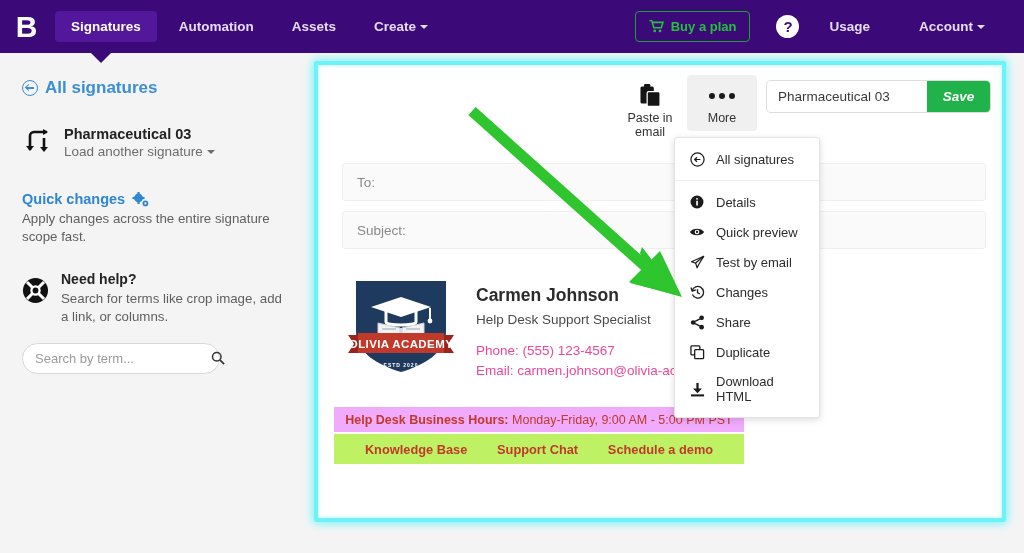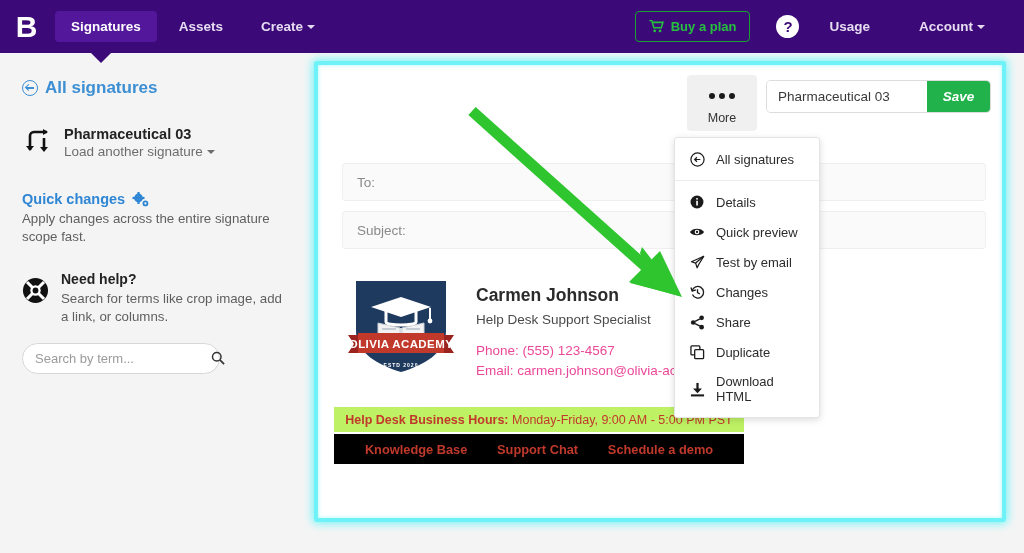--- a/index.html
+++ b/index.html
@@ -175,28 +175,28 @@
   .sig-preview { position: absolute; left: 28px; top: 208px; width: 640px; }
   .sig-top { display: flex; gap: 20px; align-items: flex-start; }
   .badge { width: 110px; height: 104px; flex: none; }
   .sig-info { padding-top: 12px; font-family: "Liberation Sans", sans-serif; }
   .sig-person { font-size: 17.5px; font-weight: bold; color: #2b2b2b; }
   .sig-title { font-size: 13.5px; color: #4a4a4a; margin-top: 6px; }
   .sig-contact { font-size: 13.5px; color: #ec4899; margin-top: 14px; line-height: 1.5; }
 
   .hours-bar {
     position: absolute; left: 16px; top: 342px; width: 410px; height: 25px;
-    background: #bef264; display: flex; align-items: center; justify-content: center;
+    background: #f0abfc; display: flex; align-items: center; justify-content: center;
     font-size: 12.5px;
   }
   .hours-bar b { color: #c0392b; }
   .hours-bar span.rest { color: #c0392b; font-weight: normal; }
   .links-bar {
     position: absolute; left: 16px; top: 369px; width: 410px; height: 30px;
-    background: #000000; display: flex; align-items: center;
+    background: #bef264; display: flex; align-items: center;
     justify-content: space-around; padding: 0 16px;
   }
   .links-bar a {
     color: #c0392b; font-size: 12.8px; font-weight: bold; text-decoration: none;
     cursor: pointer;
   }
 
   
   .dropdown {
     position: absolute; left: 674px; top: 137px; width: 146px;
@@ -219,20 +219,23 @@
 
 <div id="root">
 
   <div class="navbar">
     <div class="brand">
       <span>B</span>
     </div>
     <div class="nav-items">
       <div class="nav-item active">
         <span>Signatures</span>
+      </div>
+      <div class="nav-item">
+        <span>Automation</span>
       </div>
       <div class="nav-item">
         <span>Assets</span>
       </div>
       <div class="nav-item">
         <span>Create</span><i class="caret-d"></i>
       </div>
     </div>
     <div class="nav-right">
       <div class="buy-plan">
@@ -326,20 +329,30 @@
             <path d="M10.4 10.4 L15 15" stroke="#333" stroke-width="1.9" fill="none"></path>
           </svg>
       </span>
     </div>
   </div>
 
   <div class="card-glow">
     <div class="card-inner">
 
       <div class="composer-toolbar">
+        <div class="tool-btn">
+          <span class="tool-ico">
+            <svg viewBox="0 0 22 24" width="21" height="23">
+              <rect x="0.5" y="2.5" width="14" height="18" rx="1.6" fill="#151515"></rect>
+              <rect x="4.2" y="0" width="6.6" height="3.6" rx="1.2" fill="#151515"></rect>
+              <rect x="7.5" y="8" width="13.5" height="15.5" rx="1.6" fill="#151515" stroke="#fff" stroke-width="1.3"></rect>
+            </svg>
+          </span>
+          <div class="tool-lbl">Paste in email</div>
+        </div>
 
         <div class="tool-btn more">
           <span class="dots">
               <span></span>
               <span></span>
               <span></span>
             </span>
           <div class="tool-lbl">More</div>
         </div>
 

